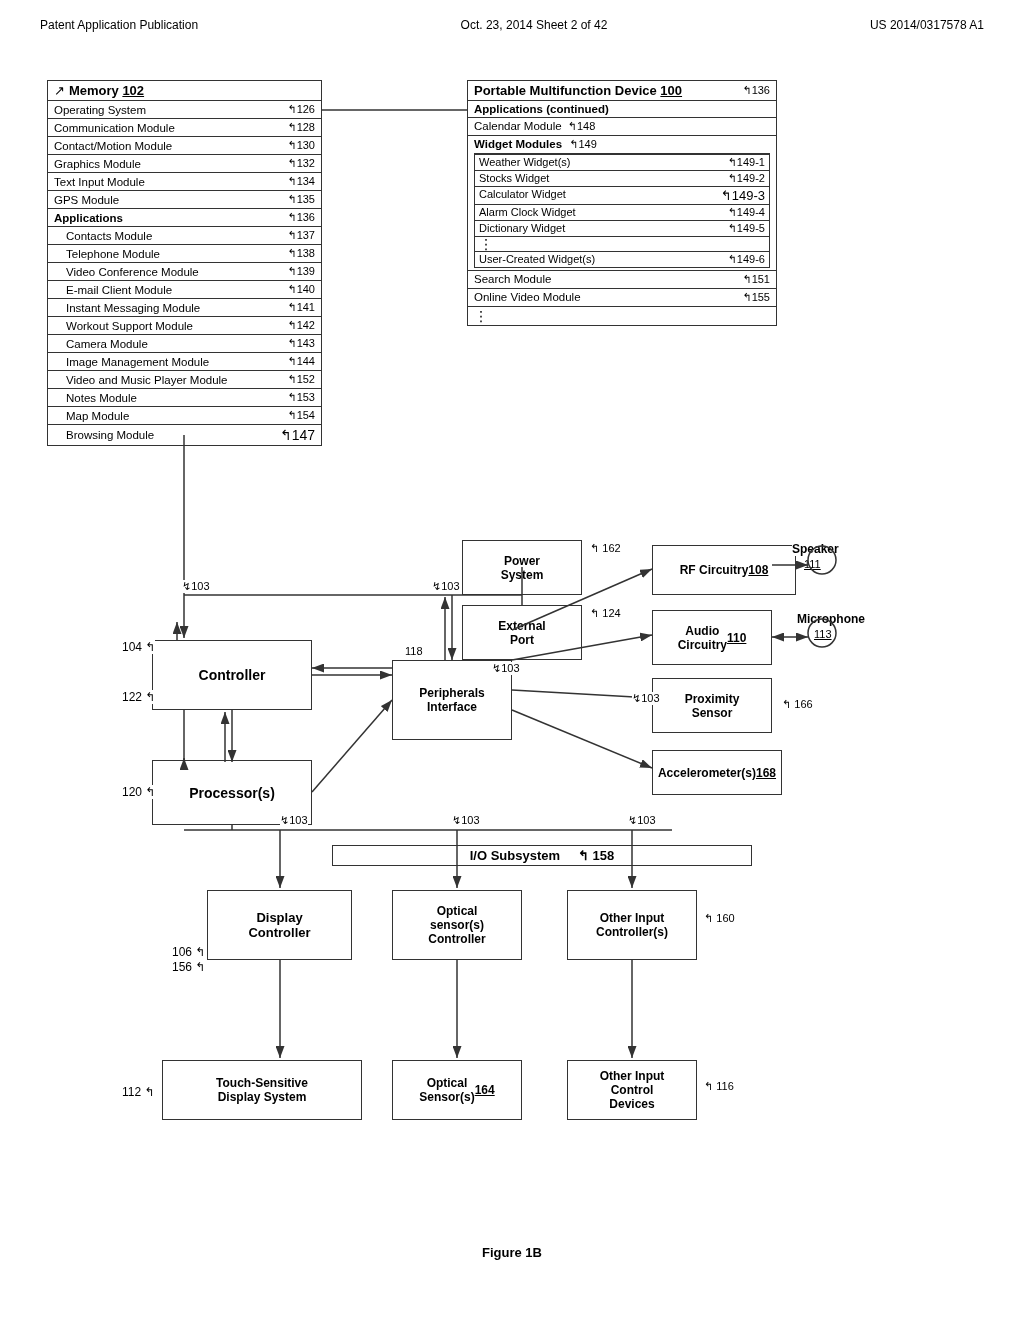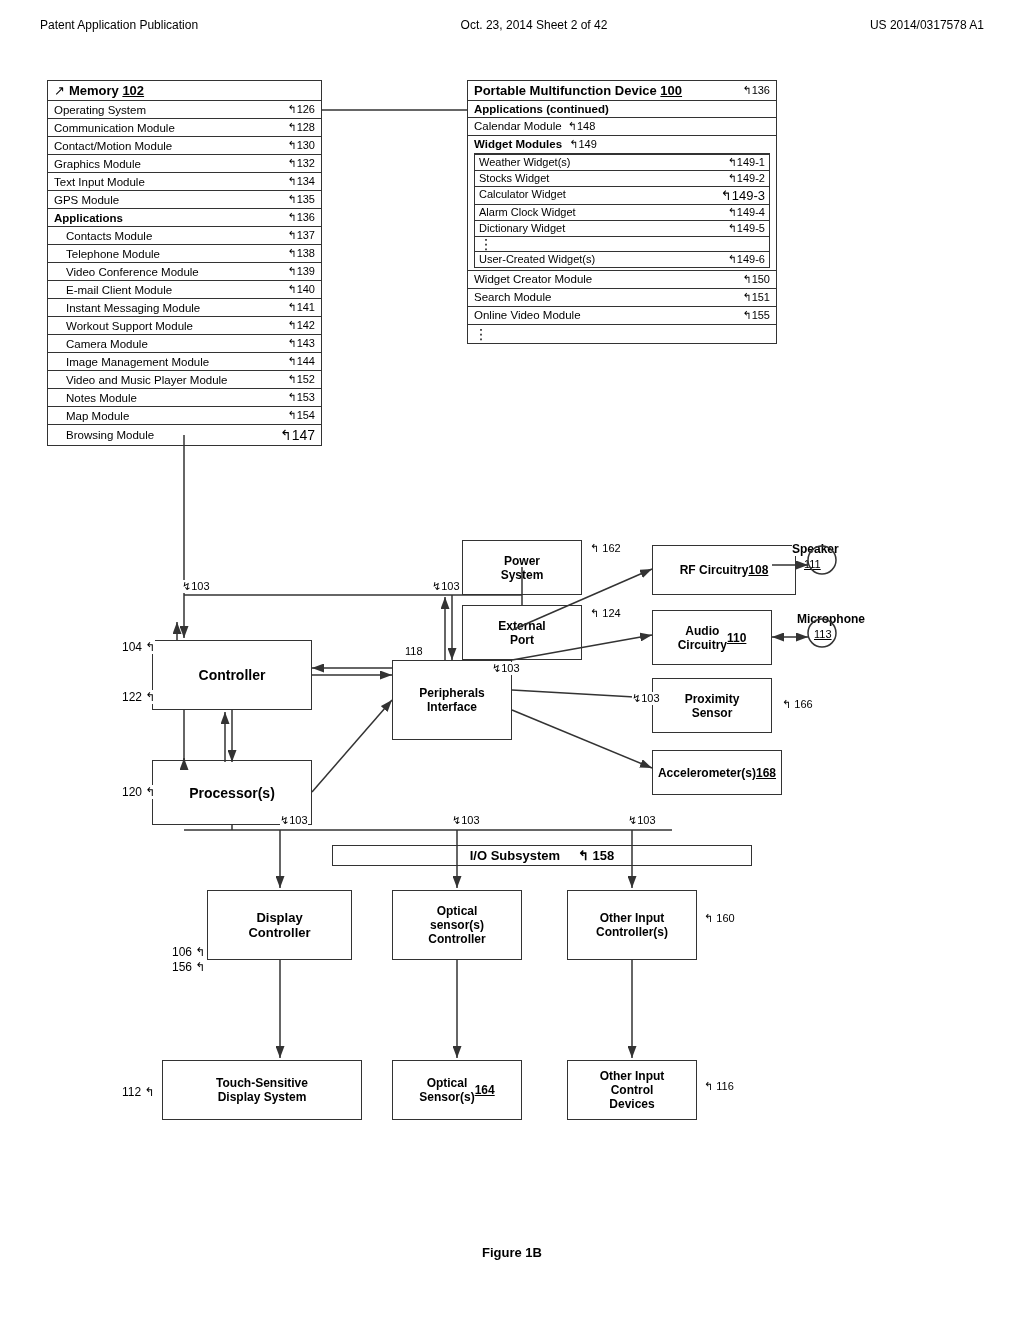--- a/index.html
+++ b/index.html
@@ -180,24 +180,20 @@
         <span>Dictionary Widget</span>
           <span style="font-size:11px;">↰149-5</span>
       </div>
       <div class="widget-row dots-row">⋮</div>
       <div class="widget-row" style="display:flex;justify-content:space-between;">
         <span>User-Created Widget(s)</span>
           <span style="font-size:11px;">↰149-6</span>
       </div>
     </div>
     <div class="apps-row" style="display:flex;justify-content:space-between;">
-      <span>Widget Creator Module</span>
-        <span style="font-size:11px;">↰150</span>
-    </div>
-    <div class="apps-row" style="display:flex;justify-content:space-between;">
       <span>Search Module</span>
         <span style="font-size:11px;">↰151</span>
     </div>
     <div class="apps-row" style="display:flex;justify-content:space-between;">
       <span>Online Video Module</span>
         <span style="font-size:11px;">↰155</span>
     </div>
     <div class="apps-row dots-row" style="padding:2px 6px;">⋮</div>
   </div>
 

